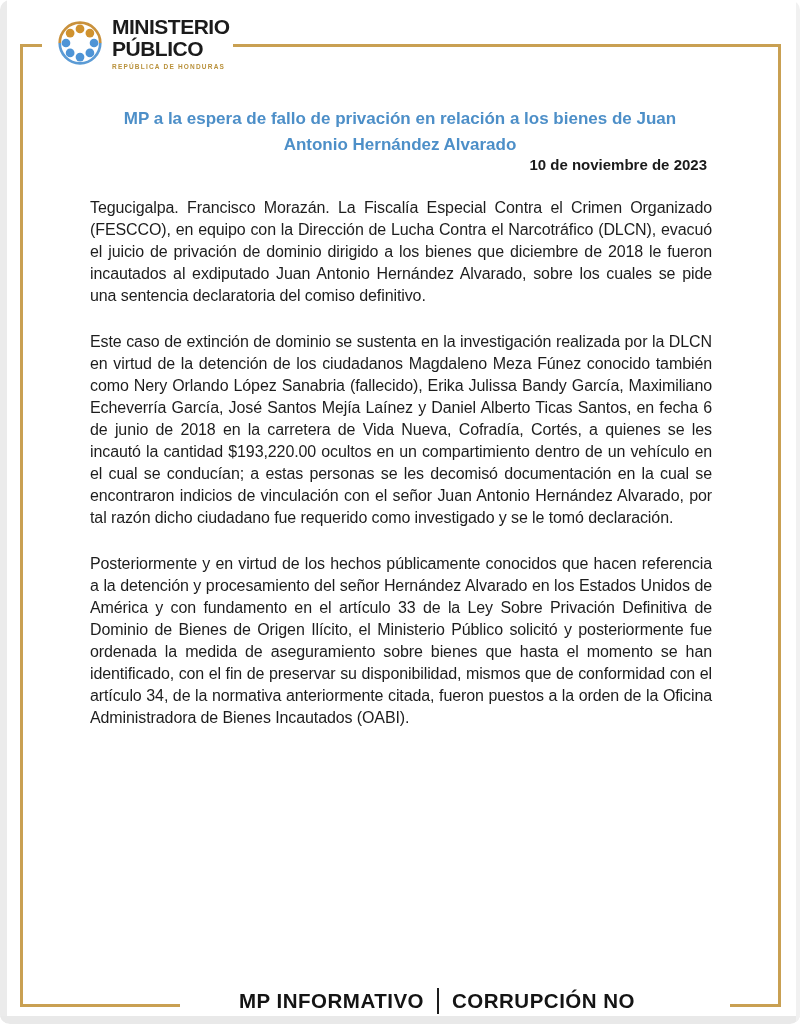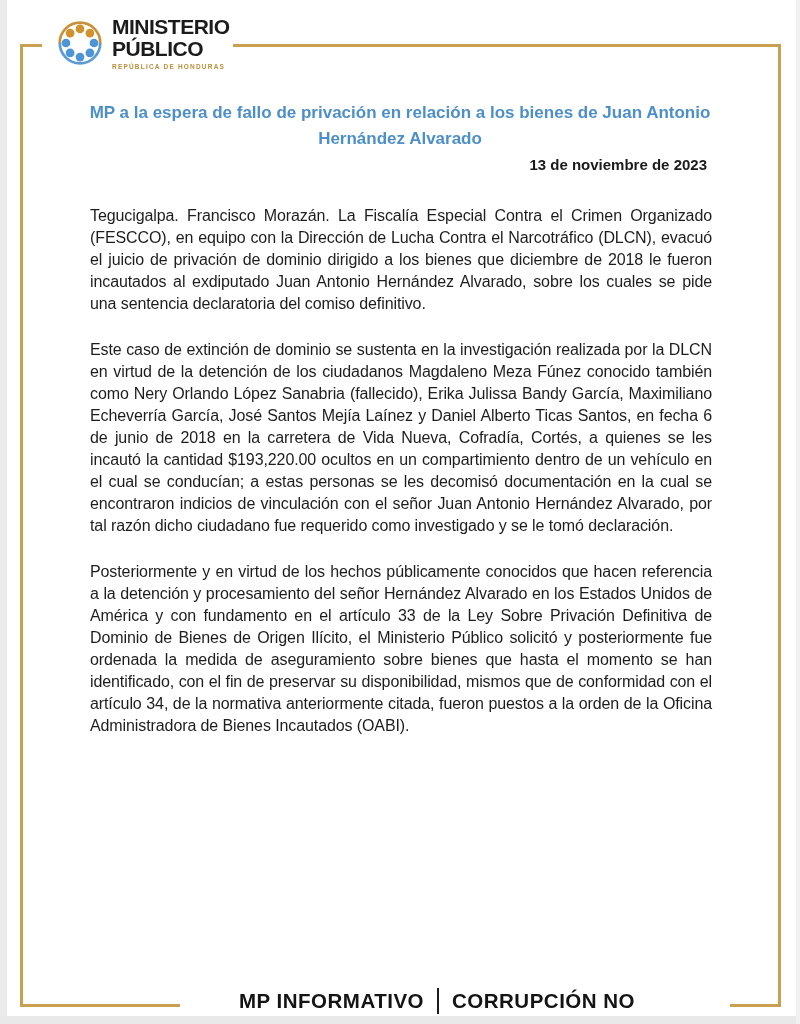--- a/index.html
+++ b/index.html
@@ -3,20 +3,21 @@
 <meta charset="utf-8">
 <style>
   html, body { margin: 0; padding: 0; background: #ffffff; }
   .page {
     position: relative;
     width: 800px;
     height: 1024px;
     background: #ffffff;
     font-family: "Liberation Sans", "DejaVu Sans", sans-serif;
     overflow: hidden;
+    border-radius: 10px;
   }
   
   .edge-left  { position:absolute; left:0; top:0; width:7px; height:100%; background:#ebebeb; }
   .edge-bottom{ position:absolute; left:0; bottom:0; width:100%; height:8px; background:#e9e9e9; }
   .edge-right { position:absolute; right:0; top:0; width:4px; height:100%; background:#f1f1f1; }
 
   
   .gold { position: absolute; background: #C9A052; }
   .f-top-stub   { left:20px;  top:44px;  width:22px;  height:3px; }
   .f-top-main   { left:233px; top:44px;  width:547px; height:3px; }
@@ -33,36 +34,36 @@
     line-height: 22px; letter-spacing: -0.5px;
   }
   .org-subtitle {
     margin-top: 3px;
     font-size: 6.5px; font-weight: bold; color:#B9913B;
     letter-spacing: 1.2px;
   }
 
   .title {
     position: absolute; left:80px; right:80px; top:92px;
-    margin:8px; text-align:center;
+    margin:14px; text-align:center;
     font-size: 17px; font-weight: bold; color:#4D8FC8;
     line-height: 26px;
   }
   .date {
     position: absolute; right:93px; top:156px;
     font-size: 15px; font-weight: bold; color:#1b1b1b;
   }
 
   
   .body-copy {
     position: absolute; left:90px; right:88px; top:197px;
     color:#1d1d1d;
   }
   .body-copy p {
-    margin: 8px 0 24px 0;
+    margin: 0 0 24px 0;
     font-size: 16px; line-height: 22px;
     text-align: justify; letter-spacing: -0.1px;
   }
 
   
   .footer {
     position: absolute; left:130px; right:56px; top:988px;
     text-align: center; white-space: nowrap;
     font-size: 20.5px; font-weight: bold; color:#141414;
     letter-spacing: 0.5px;
@@ -100,21 +101,21 @@
     <circle cx="15.5" cy="34.5" r="4.2" fill="#4E94D6"></circle>
     <circle cx="11.5" cy="25" r="4.2" fill="#4E94D6"></circle>
   </svg>
   <div class="logo-text">
     <div class="org-line">MINISTERIO</div>
     <div class="org-line">PÚBLICO</div>
     <div class="org-subtitle">REPÚBLICA DE HONDURAS</div>
   </div>
 
   <h1 class="title">MP a la espera de fallo de privación en relación a los bienes de Juan Antonio Hernández Alvarado</h1>
-  <div class="date">13 de noviembre de 2023</div>
+  <div class="date">10 de noviembre de 2023</div>
 
   <div class="body-copy">
     <p>Tegucigalpa. Francisco Morazán. La Fiscalía Especial Contra el Crimen Organizado (FESCCO), en equipo con la Dirección de Lucha Contra el Narcotráfico (DLCN), evacuó el juicio de privación de dominio dirigido a los bienes que diciembre de 2018 le fueron incautados al exdiputado Juan Antonio Hernández Alvarado, sobre los cuales se pide una sentencia declaratoria del comiso definitivo.</p>
     <p>Este caso de extinción de dominio se sustenta en la investigación realizada por la DLCN en virtud de la detención de los ciudadanos Magdaleno Meza Fúnez conocido también como Nery Orlando López Sanabria (fallecido), Erika Julissa Bandy García, Maximiliano Echeverría García, José Santos Mejía Laínez y Daniel Alberto Ticas Santos, en fecha 6 de junio de 2018 en la carretera de Vida Nueva, Cofradía, Cortés, a quienes se les incautó la cantidad $193,220.00 ocultos en un compartimiento dentro de un vehículo en el cual se conducían; a estas personas se les decomisó documentación en la cual se encontraron indicios de vinculación con el señor Juan Antonio Hernández Alvarado, por tal razón dicho ciudadano fue requerido como investigado y se le tomó declaración.</p>
     <p>Posteriormente y en virtud de los hechos públicamente conocidos que hacen referencia a la detención y procesamiento del señor Hernández Alvarado en los Estados Unidos de América y con fundamento en el artículo 33 de la Ley Sobre Privación Definitiva de Dominio de Bienes de Origen Ilícito, el Ministerio Público solicitó y posteriormente fue ordenada la medida de aseguramiento sobre bienes que hasta el momento se han identificado, con el fin de preservar su disponibilidad, mismos que de conformidad con el artículo 34, de la normativa anteriormente citada, fueron puestos a la orden de la Oficina Administradora de Bienes Incautados (OABI).</p>
   </div>
 
   <div class="footer">
     <span>MP INFORMATIVO</span><span class="footer-divider"></span><span>CORRUPCIÓN NO</span>
   </div>

